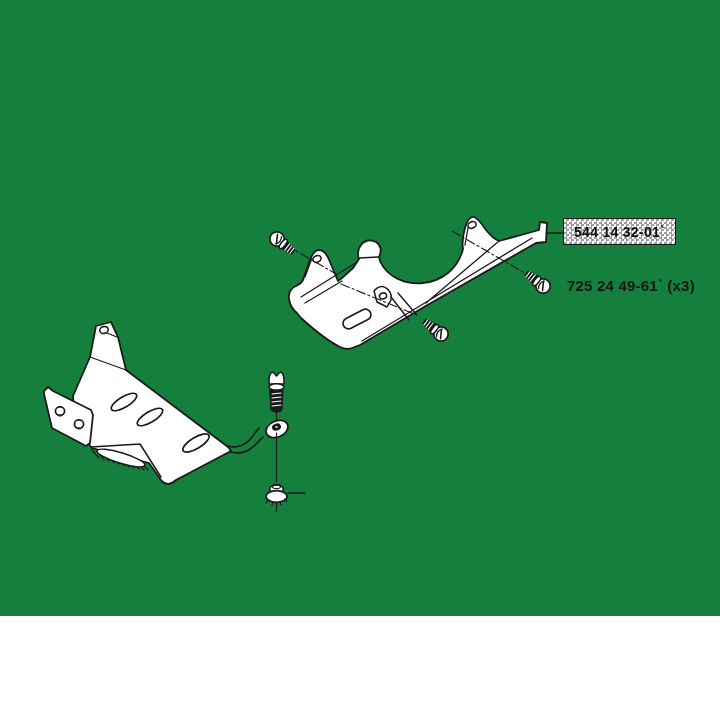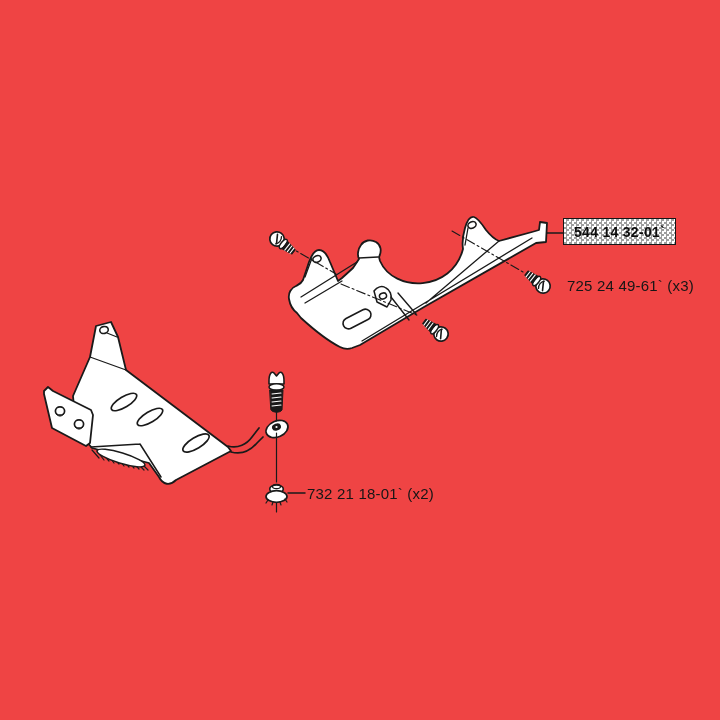--- a/index.html
+++ b/index.html
@@ -1,22 +1,22 @@
 <!DOCTYPE html>
 <html><head>
 <meta charset="utf-8">
 <style>
   html,body{margin:0;padding:0;background:#ffffff;}
   .stage{
-    position:relative;width:720px;height:720px;background:#ef4444;
+    position:relative;width:720px;height:616px;background:#15803d;
     font-family:"Liberation Sans",sans-serif;overflow:hidden;
   }
   .stage svg{position:absolute;left:0;top:0;}
   .callout{
-    position:absolute;font-weight:normal;font-size:15px;color:#161616;
+    position:absolute;font-weight:bold;font-size:15px;color:#161616;
     letter-spacing:.2px;white-space:nowrap;line-height:18px;
   }
   .part-box{
     position:absolute;left:563px;top:218px;width:113px;height:27px;
     border:1.6px solid #161616;box-sizing:border-box;
     display:flex;align-items:center;justify-content:center;
     font-weight:bold;font-size:14px;color:#0e0e0e;letter-spacing:.3px;
     background:repeating-conic-gradient(#9e9e9e 0% 25%, #ffffff 0% 50%) 0 0 / 5px 5px;
     white-space:nowrap;
   }
@@ -123,15 +123,14 @@
       <path stroke-width="1.5" d="M547,233 L563,233"></path>
       <path stroke-width="1.5" d="M288,493 L305,493"></path>
     </g>
   </svg>
 
   <div class="part-box">544 14 32-01`</div>
 
   <div class="callout lbl-screws">725 24 49-61` (x3)</div>
 
 
-  <div class="callout lbl-nut">732 21 18-01` (x2)</div>
 
 </div>
 
 </body></html>

